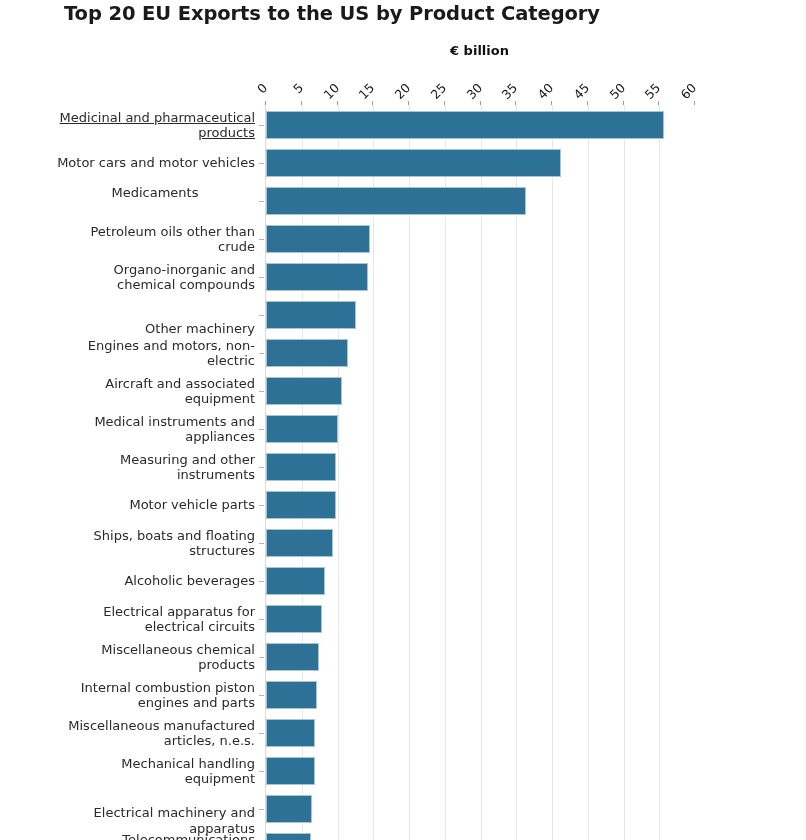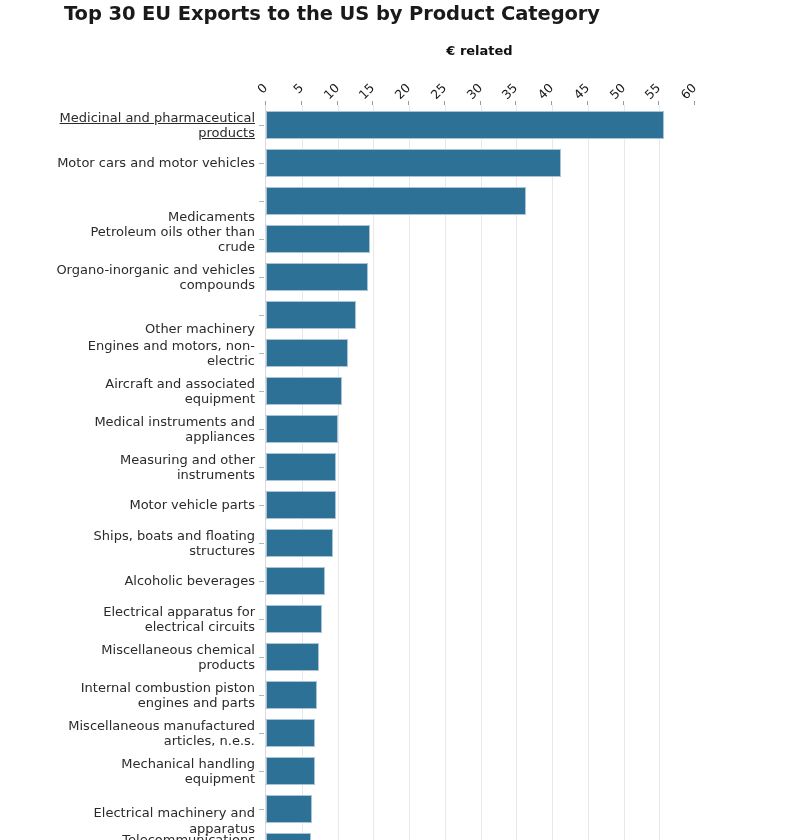--- a/index.html
+++ b/index.html
@@ -128,23 +128,23 @@
     width: 5px;
     height: 1px;
     background: #b5b5b5;
   }
 </style>
 </head>
 <body>
 
 <div id="figure">
 
-  <div id="chart-title">Top 30 EU Exports to the US by Product Category</div>
-
-  <div id="axis-unit">€ related</div>
+  <div id="chart-title">Top 20 EU Exports to the US by Product Category</div>
+
+  <div id="axis-unit">€ billion</div>
 
   <div id="plot-frame-top"></div>
   <div id="plot-frame-right"></div>
 
   <div id="plot-area">
     <div id="gridlines">
         <div class="gridline" style="left: 35.75px;"></div>
         <div class="gridline" style="left: 71.5px;"></div>
         <div class="gridline" style="left: 107.25px;"></div>
         <div class="gridline" style="left: 143px;"></div>
@@ -207,25 +207,25 @@
       <div class="tick-label" style="left: 598.25px; width: 60px;">55</div>
       <div class="tick-mark" style="left: 694px;"></div>
       <div class="tick-label" style="left: 634px; width: 60px;">60</div>
     </div>
   <div id="cat-labels">
       <div class="cat-tick" style="top: 125px;"></div>
       <div class="cat-label-wrap" style="top: 109.5px; text-decoration: underline;">Medicinal and pharmaceutical products</div>
       <div class="cat-tick" style="top: 163px;"></div>
       <div class="cat-label-wrap" style="top: 155px;">Motor cars and motor vehicles</div>
       <div class="cat-tick" style="top: 201px;"></div>
-      <div class="cat-label-wrap" style="top: 209px;">Medicaments</div>
+      <div class="cat-label-wrap" style="top: 185px; text-align: center;">Medicaments</div>
       <div class="cat-tick" style="top: 239px;"></div>
       <div class="cat-label-wrap" style="top: 223.5px;">Petroleum oils other than crude</div>
       <div class="cat-tick" style="top: 277px;"></div>
-      <div class="cat-label-wrap" style="top: 261.5px;">Organo-inorganic and vehicles compounds</div>
+      <div class="cat-label-wrap" style="top: 261.5px;">Organo-inorganic and chemical compounds</div>
       <div class="cat-tick" style="top: 315px;"></div>
       <div class="cat-label-wrap" style="top: 321px;">Other machinery</div>
       <div class="cat-tick" style="top: 353px;"></div>
       <div class="cat-label-wrap" style="top: 337.5px;">Engines and motors, non-electric</div>
       <div class="cat-tick" style="top: 391px;"></div>
       <div class="cat-label-wrap" style="top: 375.5px;">Aircraft and associated equipment</div>
       <div class="cat-tick" style="top: 429px;"></div>
       <div class="cat-label-wrap" style="top: 413.5px;">Medical instruments and appliances</div>
       <div class="cat-tick" style="top: 467px;"></div>
       <div class="cat-label-wrap" style="top: 451.5px;">Measuring and other instruments</div>

